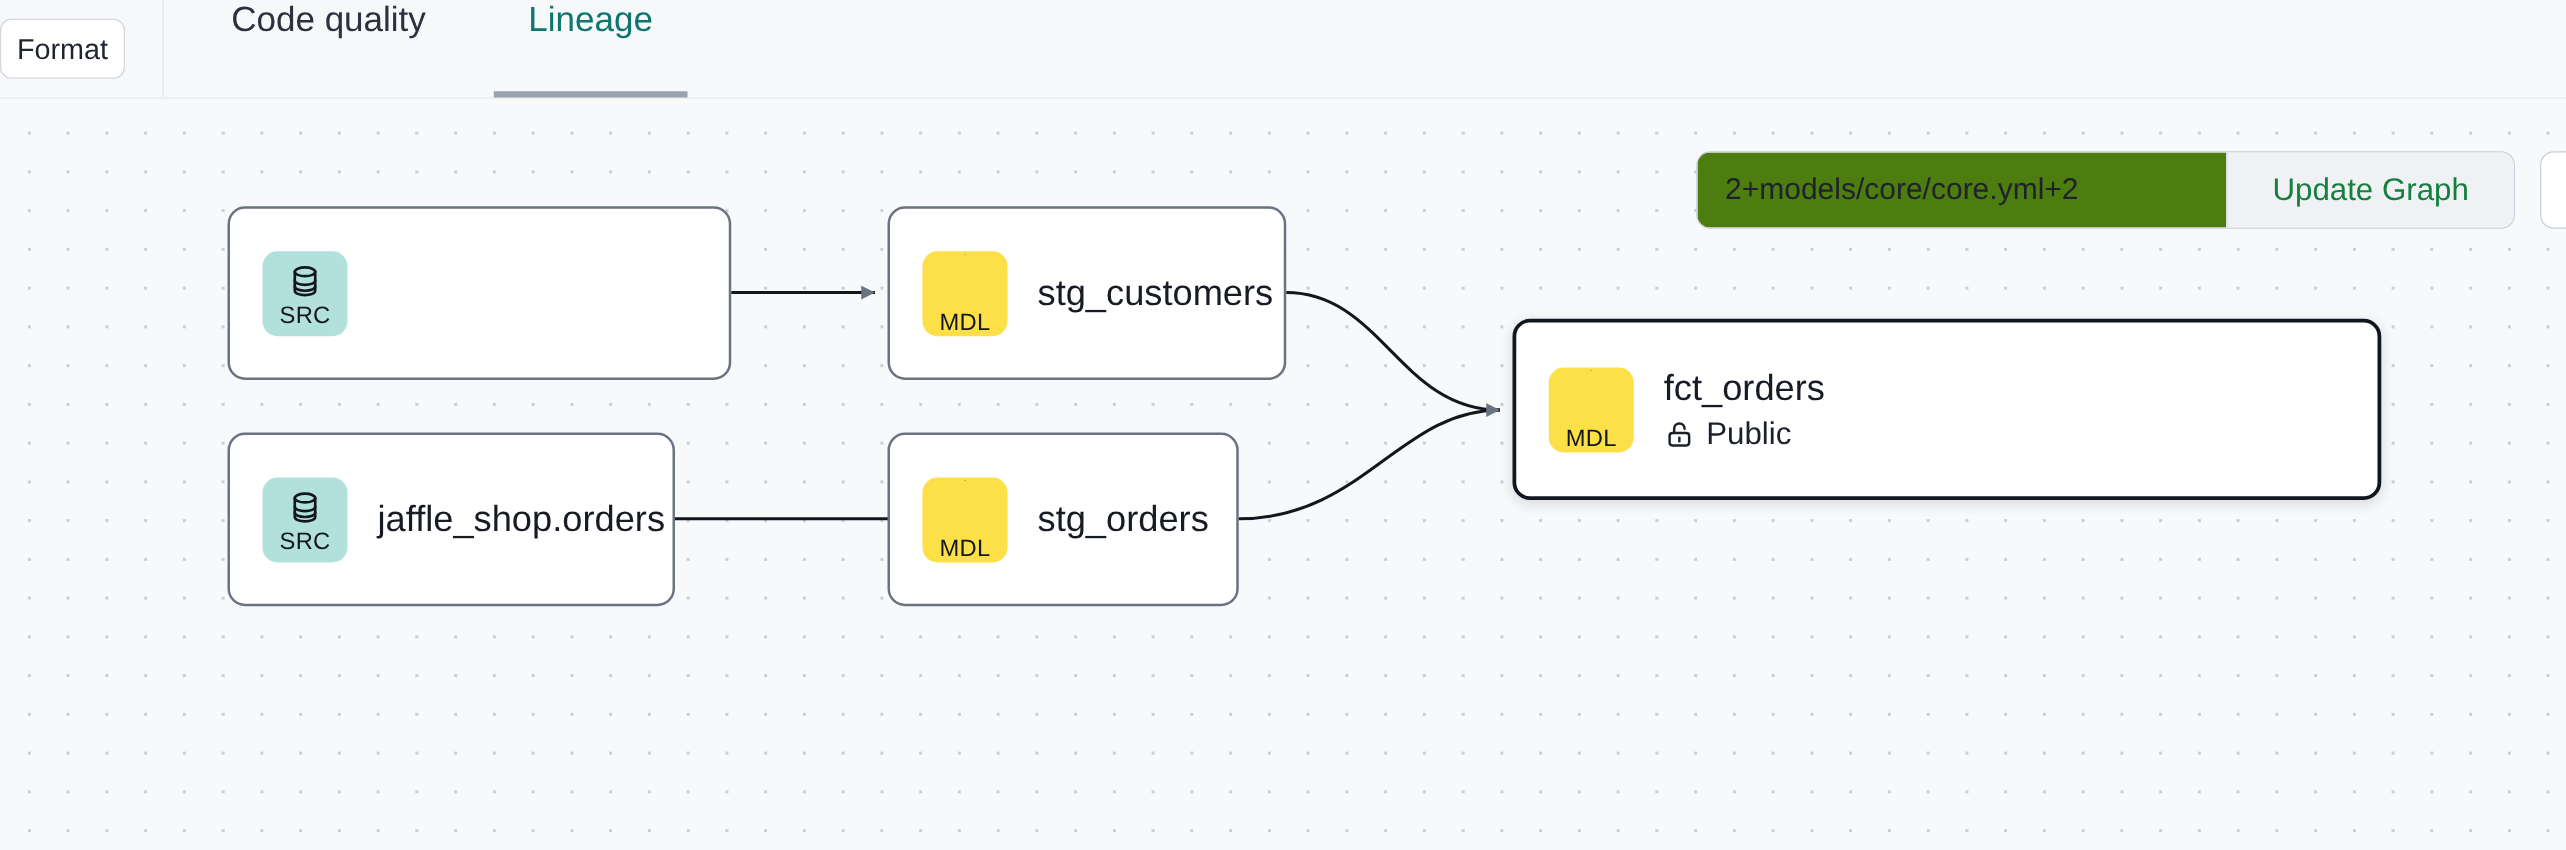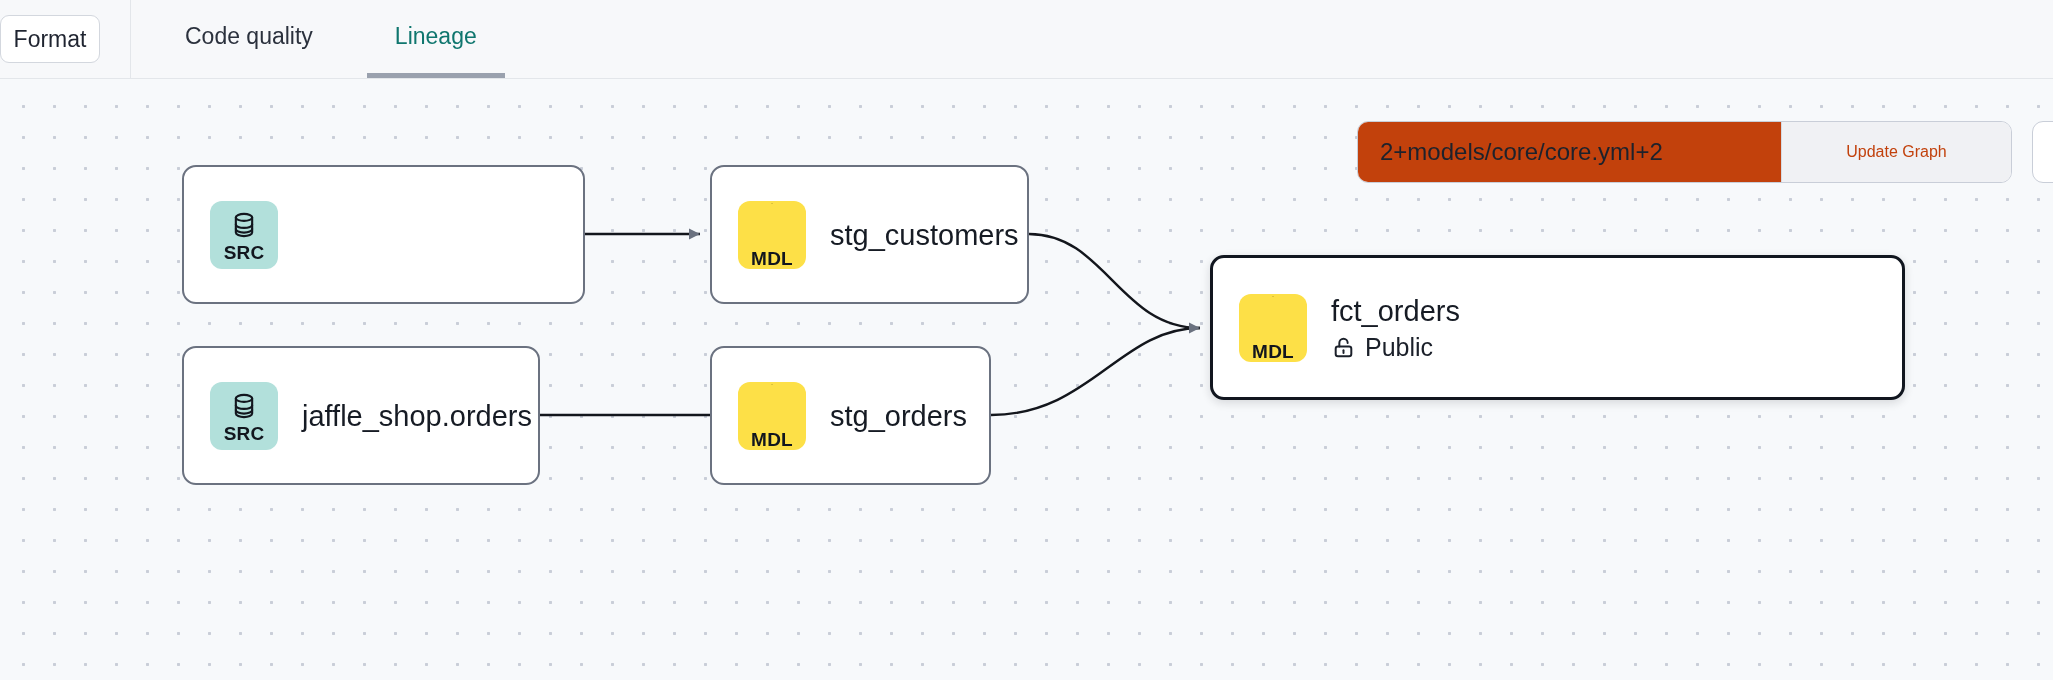--- a/index.html
+++ b/index.html
@@ -57,25 +57,25 @@
   .tabs {
     position: absolute;
     left: 131px; top: 0;
     height: 78px;
     display: flex;
     align-items: flex-start;
   }
   .tab {
     height: 78px;
     display: flex;
-    align-items: center;
+    align-items: flex-start;
     justify-content: center;
     padding: 0 28px;
     margin: 0 0 0 26px;
-    font-size: 23px;
+    font-size: 28px;
     color: #2b313d;
     cursor: pointer;
     box-sizing: border-box;
     border-bottom: 5px solid transparent;
     white-space: nowrap;
   }
   .tab.active {
     border-bottom: 5px solid #9aa1ae;
     color: #0f766e;
   }
@@ -104,34 +104,34 @@
     background: #ffffff;
     border: 1px solid #c9ced8;
     border-radius: 11px;
     overflow: hidden;
     box-sizing: border-box;
   }
   .graph-selector-input {
     width: 423px;
     border: none;
     outline: none;
-    background: #c2410c;
+    background: #4d7c0f;
     font-size: 24px;
     color: #1d222c;
     padding: 0 22px;
     font-family: "Liberation Sans", sans-serif;
     box-sizing: border-box;
   }
   .update-graph-button {
     min-width: 230px;
     background: #f0f1f4;
     border: none;
     border-left: 1px solid #d6dae1;
-    color: #c2410c;
-    font-size: 16px;
+    color: #15803d;
+    font-size: 25px;
     padding: 0 26px;
     cursor: pointer;
     font-family: "Liberation Sans", sans-serif;
     white-space: nowrap;
   }
   .side-panel-edge {
     position: absolute;
     left: 2032px;
     top: 42px;
     width: 60px;
@@ -160,21 +160,20 @@
   .node-badge {
     width: 68px;
     height: 68px;
     border-radius: 12px;
     margin-left: 26px;
     display: flex;
     flex-direction: column;
     align-items: center;
     justify-content: center;
     flex: 0 0 auto;
-    font-weight: bold;
   }
   .badge-src { background: #b2e0db; }
   .badge-mdl { background: #fde047; gap: 44px; }
   .badge-icon {
     display: block;
     height: 34px;
     margin-top: 2px;
   }
   .badge-text {
     font-size: 19px;

